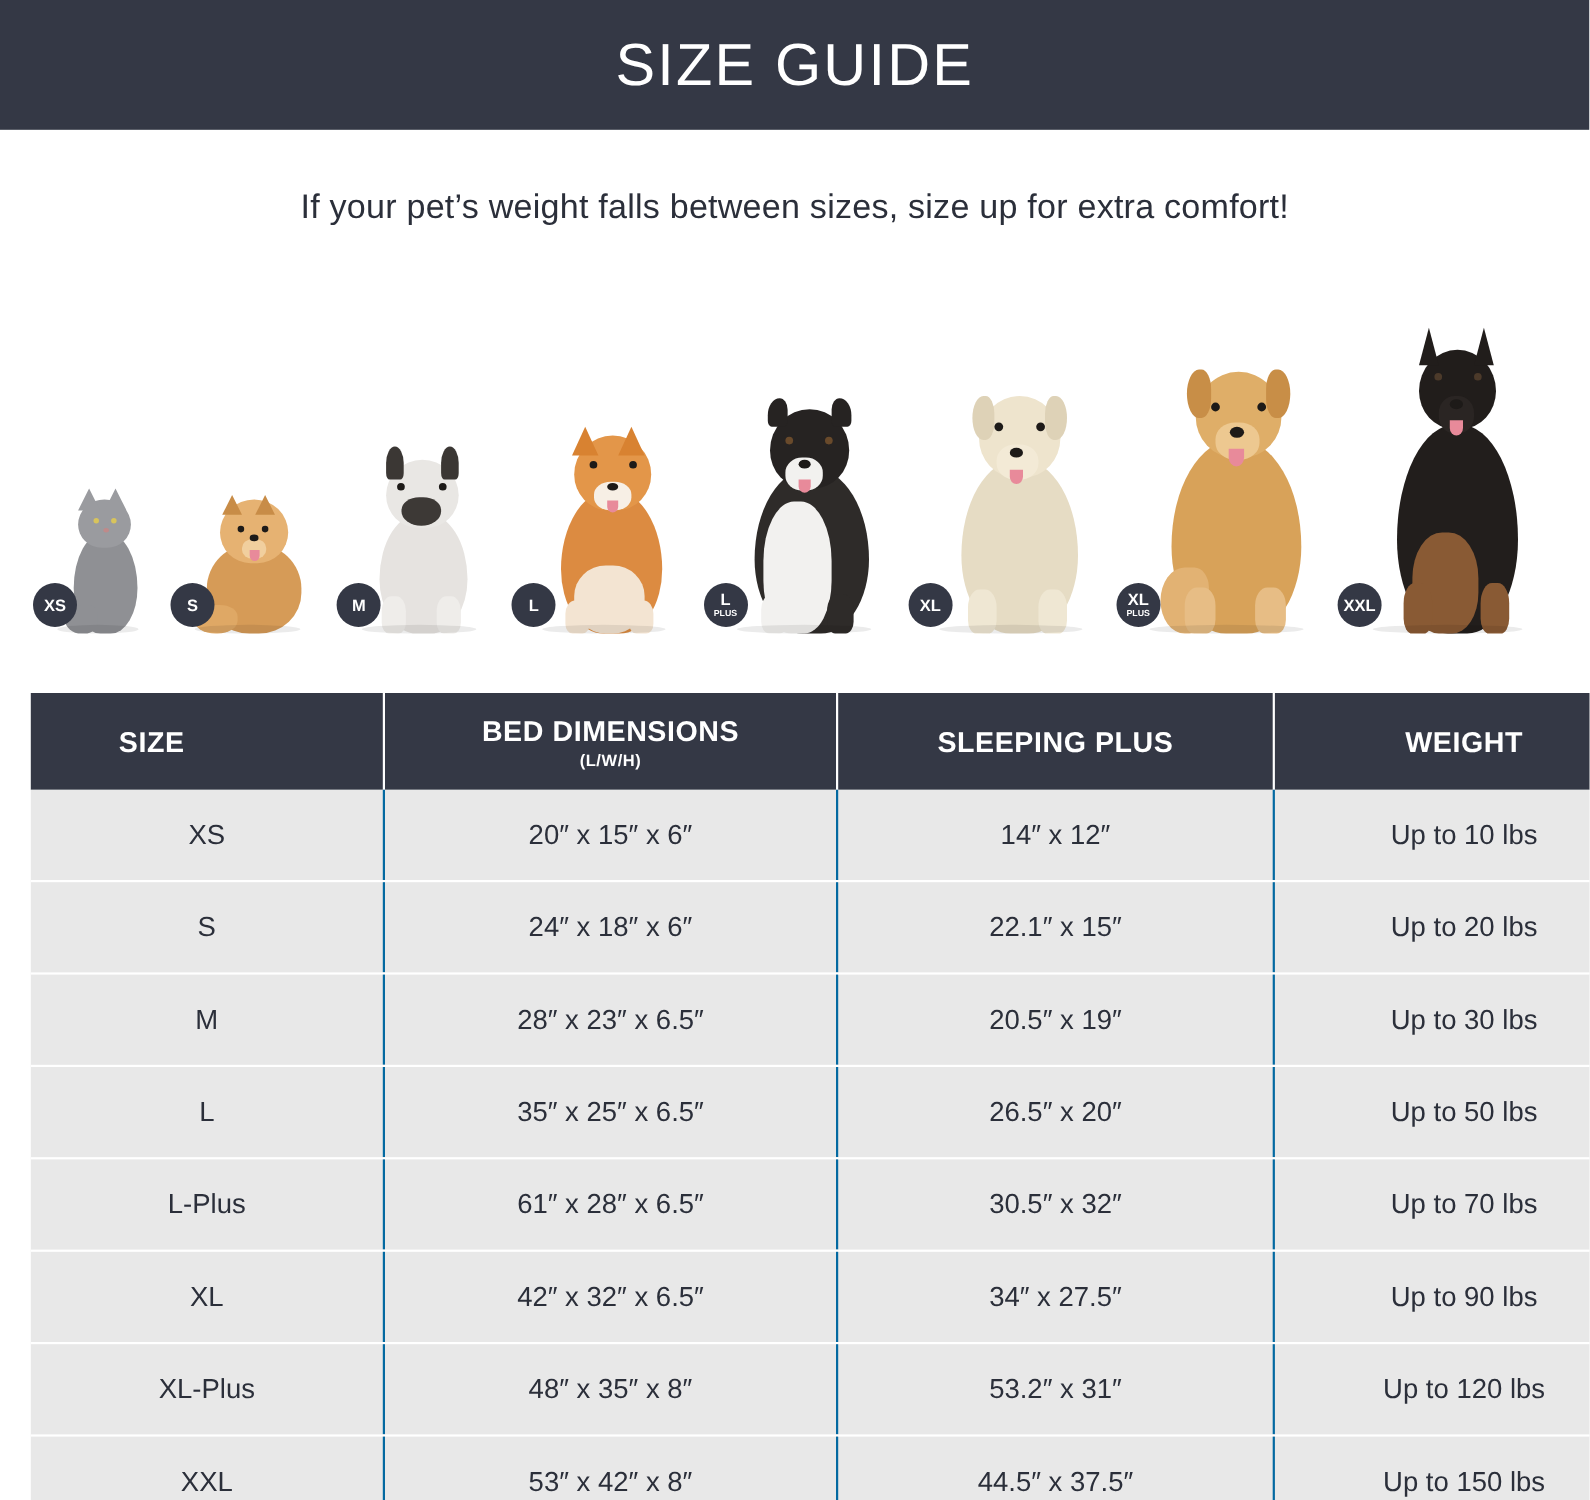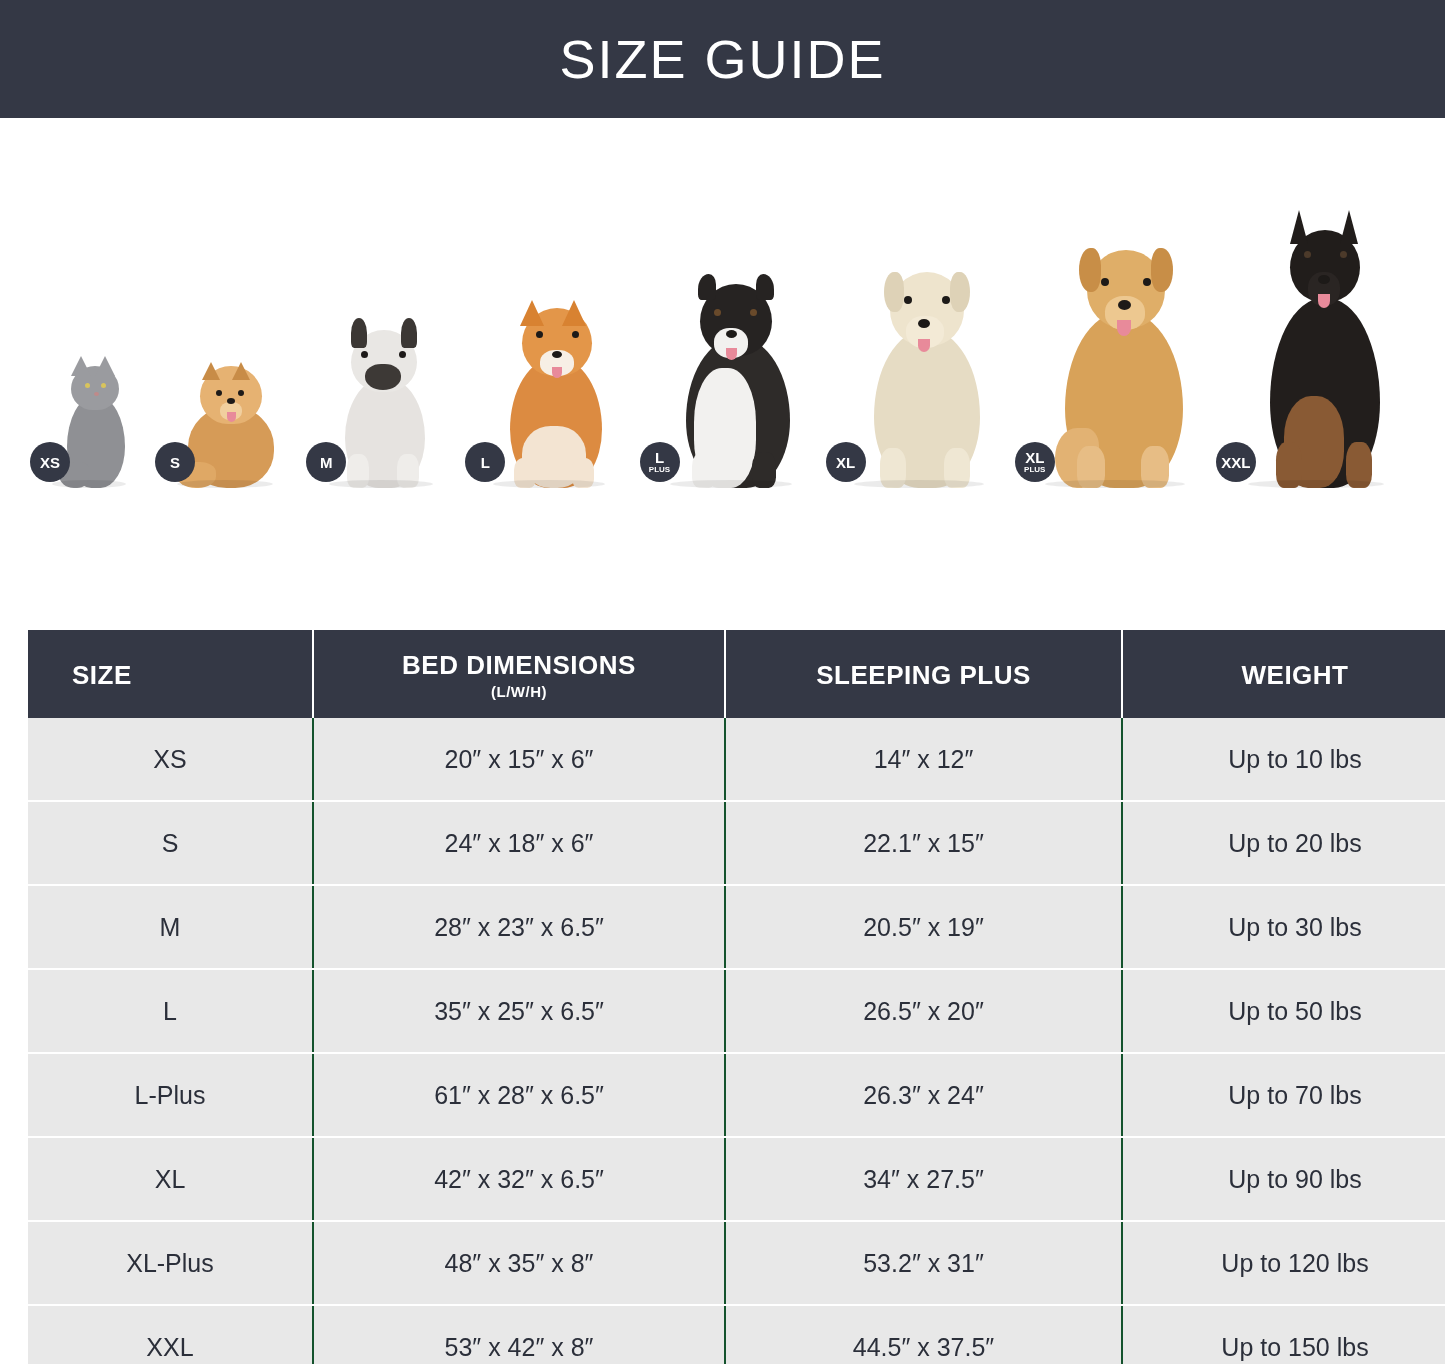--- a/index.html
+++ b/index.html
@@ -109,37 +109,37 @@
     font-size: 26px;
     font-weight: bold;
     letter-spacing: 0.5px;
     padding: 20px 0 18px 0;
     text-align: center;
     border-left: 2px solid #ffffff;
   }
   table.size-table thead th:first-child {
     border-left: none;
     text-align: left;
-    padding-left: 44px;
+    padding-left: 80px;
   }
   .hdr-sub {
     display: block;
     font-size: 15px;
     font-weight: bold;
     margin-top: 2px;
     letter-spacing: 0.5px;
   }
   table.size-table tbody td {
     background: #e8e8e8;
     font-size: 25px;
     color: #2b2f3a;
     text-align: center;
     height: 80px;
     border-bottom: 2px solid #ffffff;
-    border-left: 2px solid #14532d;
+    border-left: 2px solid #0369a1;
   }
   table.size-table tbody td:first-child {
     border-left: none;
   }
   table.size-table tbody tr:last-child td {
     border-bottom: none;
   }
 
   .col-size { width: 240px; }
   .col-dims { width: 410px; }
@@ -197,20 +197,21 @@
 </style>
 </head>
 <body>
 
 <div class="page">
 
   <div class="header-bar">
     <div class="header-title">SIZE GUIDE</div>
   </div>
 
+  <div class="subtitle">If your pet’s weight falls between sizes, size up for extra comfort!</div>
 
   <div class="pets-row">
 
     <div class="pet">
       <div class="pet-art" style="width:120px;height:150px;">
         <div class="animal" style="position:absolute;left:22px;bottom:0;width:80px;height:146px;">
           <div class="body" style="left:16px;bottom:0;width:58px;height:92px;background:#8f9094;"></div>
           <div class="body" style="left:8px;bottom:0;width:30px;height:26px;background:#8f9094;border-radius:50% 30% 40% 50%;"></div>
           <div class="head" style="left:20px;bottom:78px;width:48px;height:44px;background:#9a9b9f;"></div>
           <div class="ear" style="left:20px;bottom:112px;width:0;height:0;border-left:10px solid transparent;border-right:10px solid transparent;border-bottom:20px solid #9a9b9f;"></div>
@@ -425,21 +426,21 @@
         </tr>
         <tr>
           <td>L</td>
           <td>35″ x 25″ x 6.5″</td>
           <td>26.5″ x 20″</td>
           <td>Up to 50 lbs</td>
         </tr>
         <tr>
           <td>L-Plus</td>
           <td>61″ x 28″ x 6.5″</td>
-          <td>26.3″ x 24″</td>
+          <td>30.5″ x 32″</td>
           <td>Up to 70 lbs</td>
         </tr>
         <tr>
           <td>XL</td>
           <td>42″ x 32″ x 6.5″</td>
           <td>34″ x 27.5″</td>
           <td>Up to 90 lbs</td>
         </tr>
         <tr>
           <td>XL-Plus</td>

